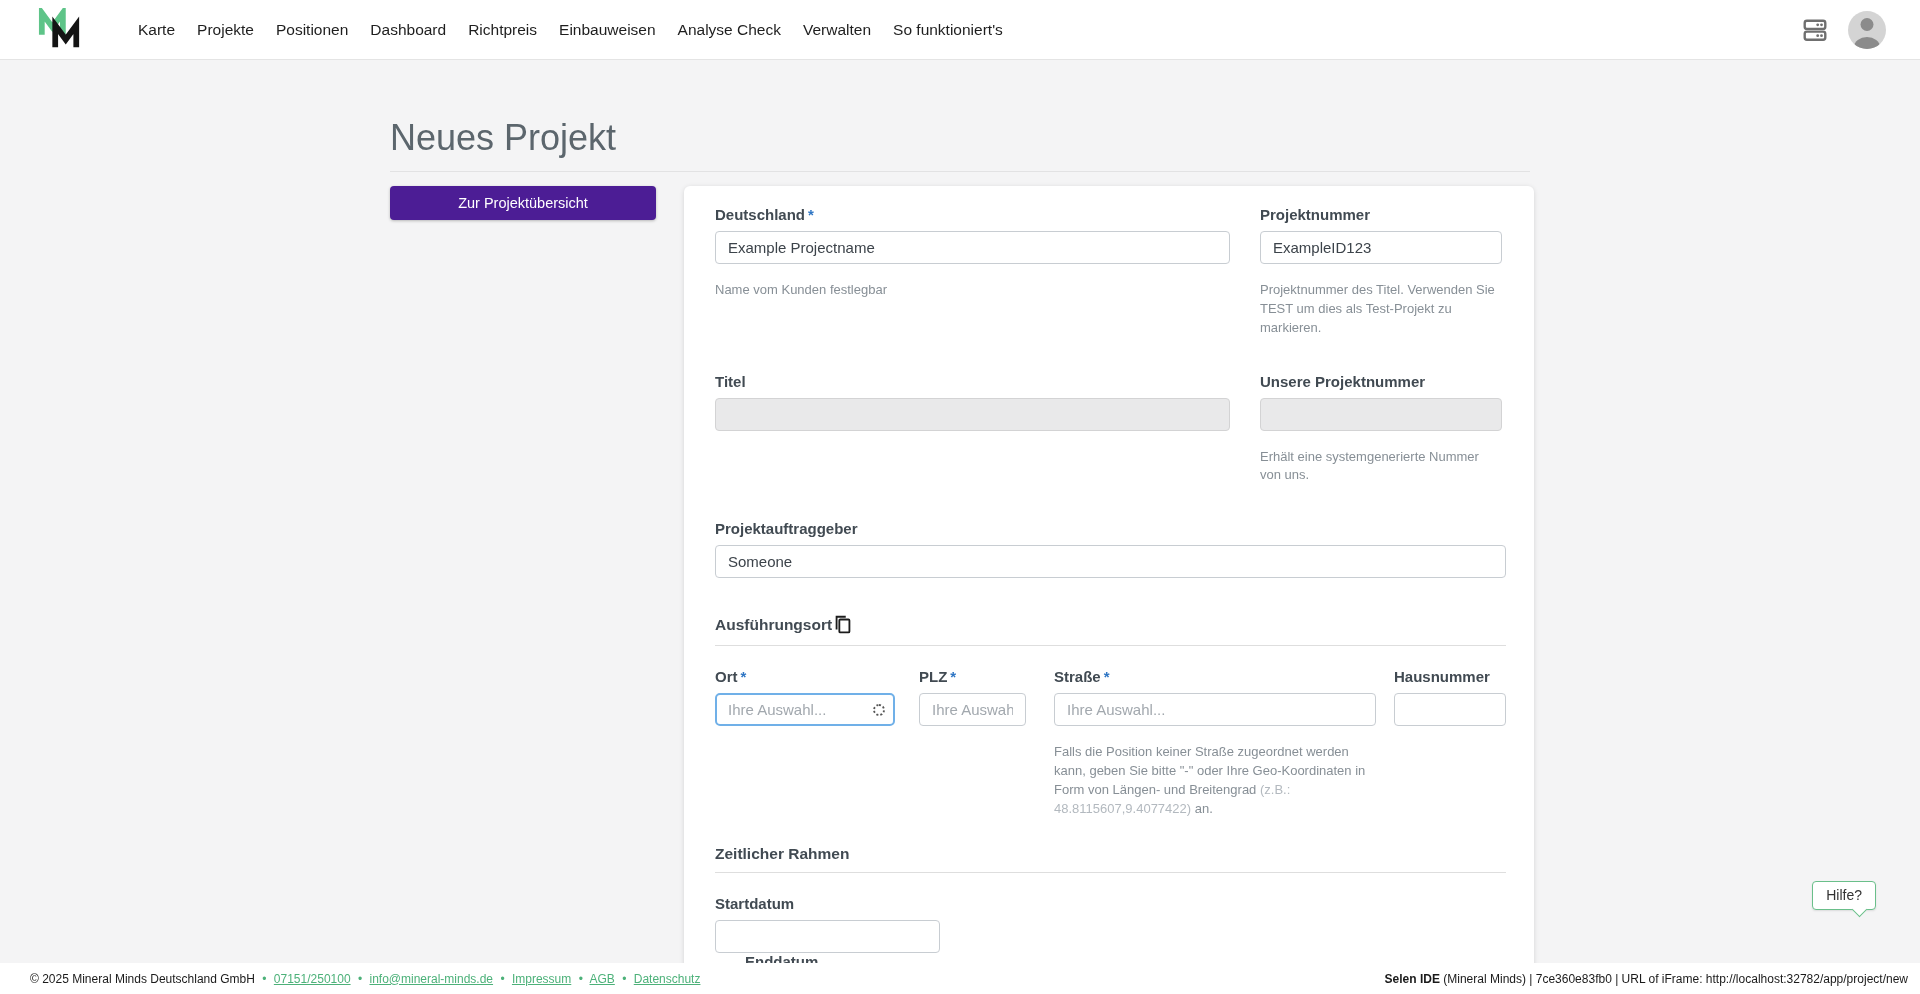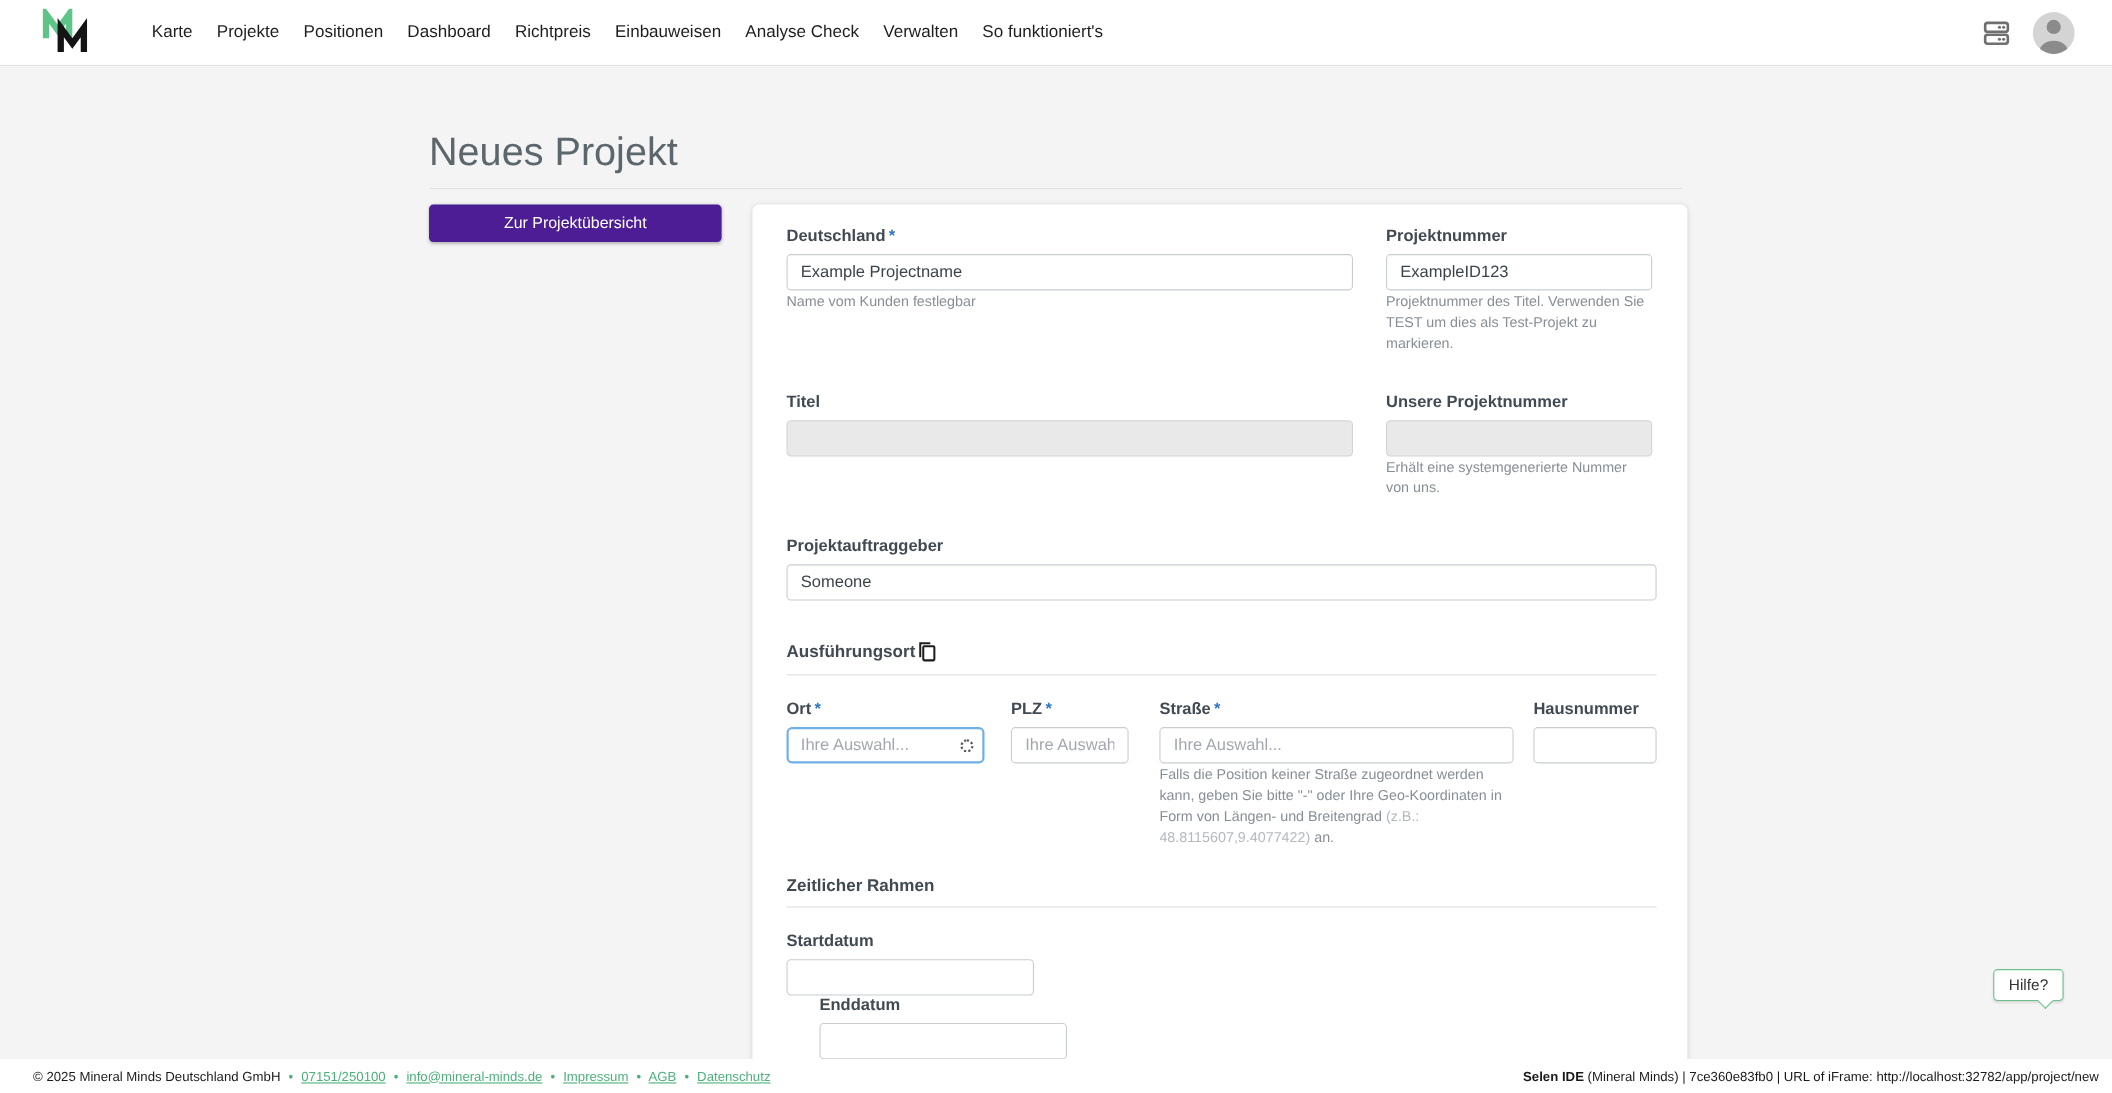--- a/index.html
+++ b/index.html
@@ -43,21 +43,21 @@
   .col-half { flex:1; }
   .col-half + .col-half { margin-left:30px; }
 
   label.fld { display:block; font-size:15px; font-weight:700; color:#414a52; margin-bottom:8px; }
   .req { color:#2f76c4; margin-left:3px; font-weight:700; }
   .inp { width:100%; height:33px; border:1px solid #c8cdd2; border-radius:4px;
     padding:0 12px; font-size:15px; color:#3c434a; background:#fff;
     font-family:"Liberation Sans", sans-serif; }
   .inp::placeholder { color:#a2a8ae; }
   .inp:disabled, .inp.disabled { background:#e9e9ea; border-color:#d3d3d4; }
-  .helper { font-size:13px; color:#878f96; margin-top:1px; line-height:1.45; }
+  .helper { font-size:13px; color:#878f96; margin-top:17px; line-height:1.45; }
   .helper .lighter { color:#b3b9bf; }
 
   .section-head { display:flex; align-items:center; justify-content:flex-start;
     margin-top:36px; }
   .section-title { font-size:15.5px; font-weight:700; color:#414a52; }
   .section-rule { border:none; border-top:1px solid #dedede; margin-top:9px; }
   .copy-btn { background:none; border:none; cursor:pointer; padding:0; line-height:0; }
 
   
   .addr-row { display:flex; align-items:flex-start; margin-top:22px; }

